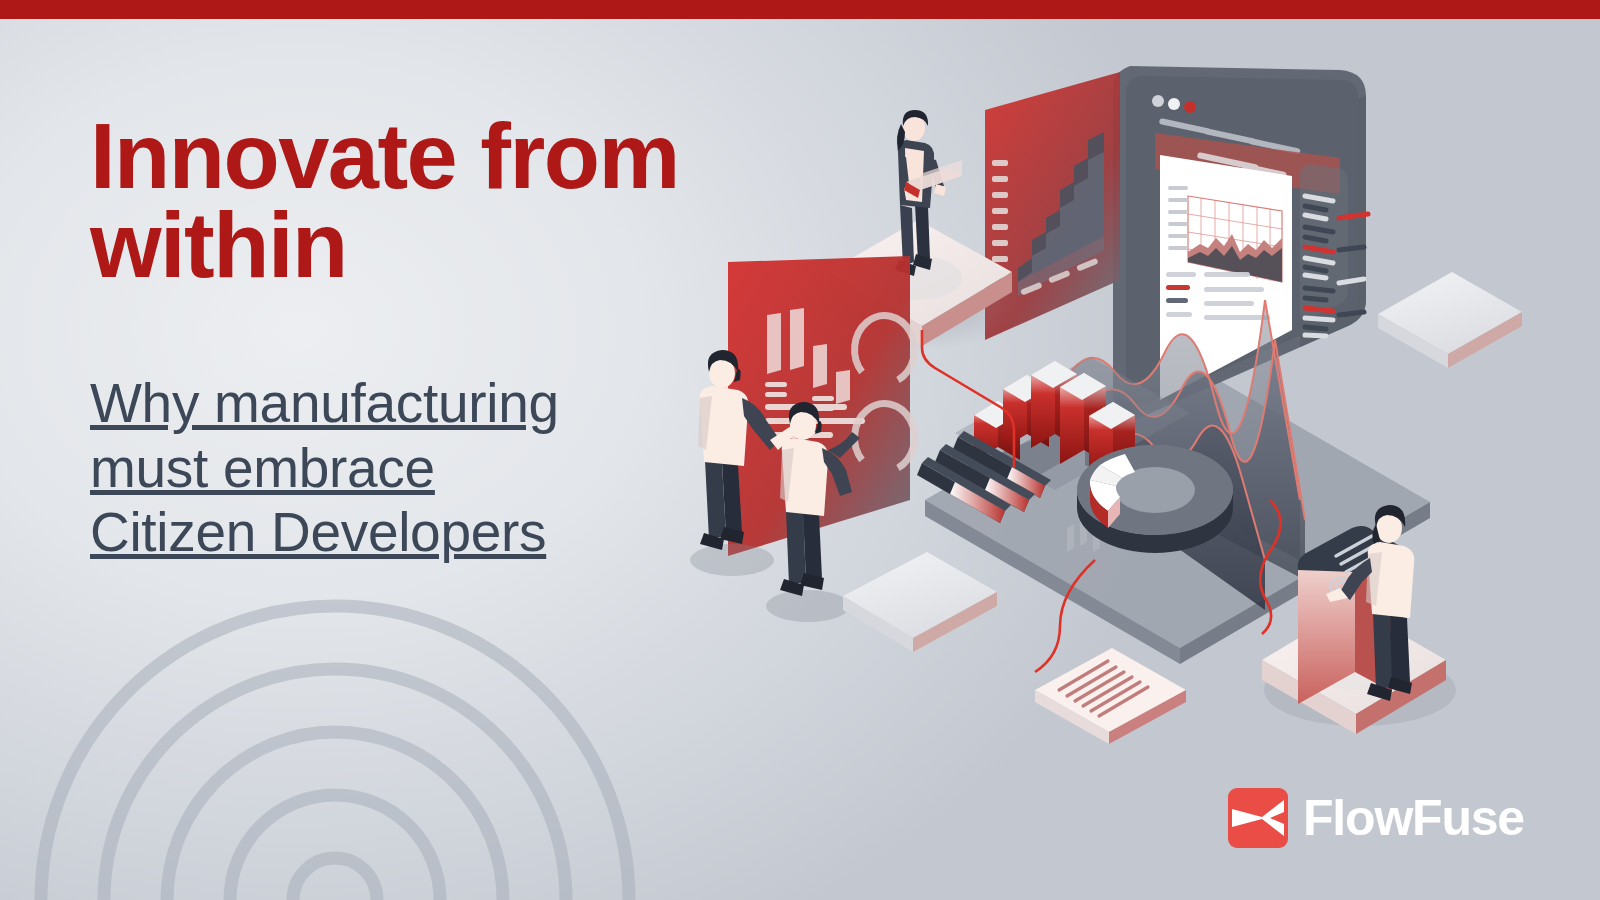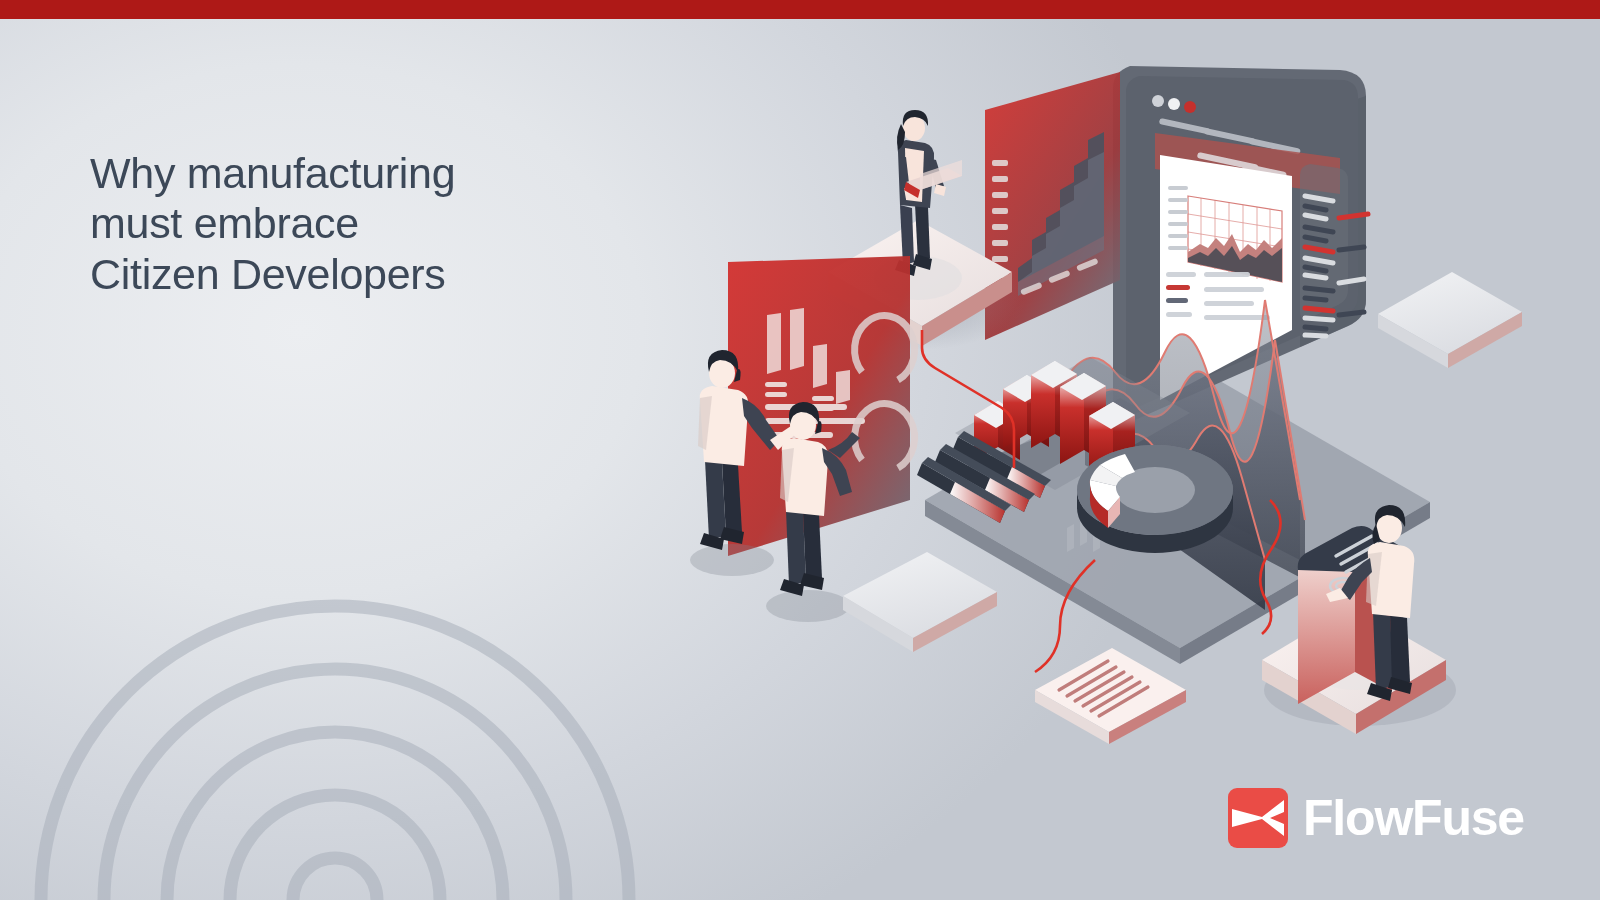--- a/index.html
+++ b/index.html
@@ -12,22 +12,22 @@
   }
   #topbar{position:absolute;left:0;top:0;width:1600px;height:19px;background:#ae1917;z-index:40;}
   .rings{position:absolute;left:0;top:0;width:1600px;height:900px;z-index:2;pointer-events:none;opacity:.55;}
   #art{position:absolute;left:0;top:0;width:1600px;height:900px;z-index:5;}
   #textblock{position:absolute;left:90px;top:112px;z-index:20;width:700px;}
   #title{
     color:#ae1917;font-size:92px;line-height:.97;font-weight:700;
     letter-spacing:-1.5px;margin:0;white-space:pre-line;
   }
   #subtitle{
-    color:#3c4858;font-size:43px;line-height:1.17;font-weight:400;
-    margin:36px 0 0 0;letter-spacing:-.3px;white-space:pre-line;
+    color:#3c4858;font-size:55px;line-height:1.17;font-weight:400;
+    margin:81px 0 0 0;letter-spacing:-.3px;white-space:pre-line;text-decoration:underline;
   }
   #logo{position:absolute;left:1196px;top:788px;z-index:30;display:flex;align-items:center;gap:15px;padding-left:32px;}
   #logomark{width:60px;height:60px;border-radius:9px;background:#ea4c46;position:relative;overflow:hidden;flex:0 0 auto;}
   #logotype{color:#fff;font-size:50px;font-weight:700;letter-spacing:-1.2px;line-height:1;}
 </style>
 </head>
 <body>
 
 <div id="canvas">
 
@@ -459,20 +459,22 @@
 
     <g fill="none" stroke="#e03127" stroke-width="2.6">
       <path d="M922 330 L922 348 Q922 360 935 368 L1002 408 Q1014 416 1014 430 L1014 468"></path>
       <path d="M1095 560 Q1060 592 1060 626 Q1060 656 1035 672"></path>
       <path d="M1270 500 Q1290 520 1272 548 Q1252 576 1266 600 Q1278 620 1262 634"></path>
     </g>
 
   </svg>
 
   <div id="textblock">
+    <h1 id="title">Innovate from
+within</h1>
     <p id="subtitle">Why manufacturing
 must embrace
 Citizen Developers</p>
   </div>
 
   <div id="logo">
     <div id="logomark">
       <svg viewBox="0 0 60 60" width="60" height="60">
         <path d="M4 21 L34 29 L56 12 L56 24 L42 30 L56 36 L56 48 L34 31 L4 39 Z" fill="#ffffff"></path>
       </svg>

